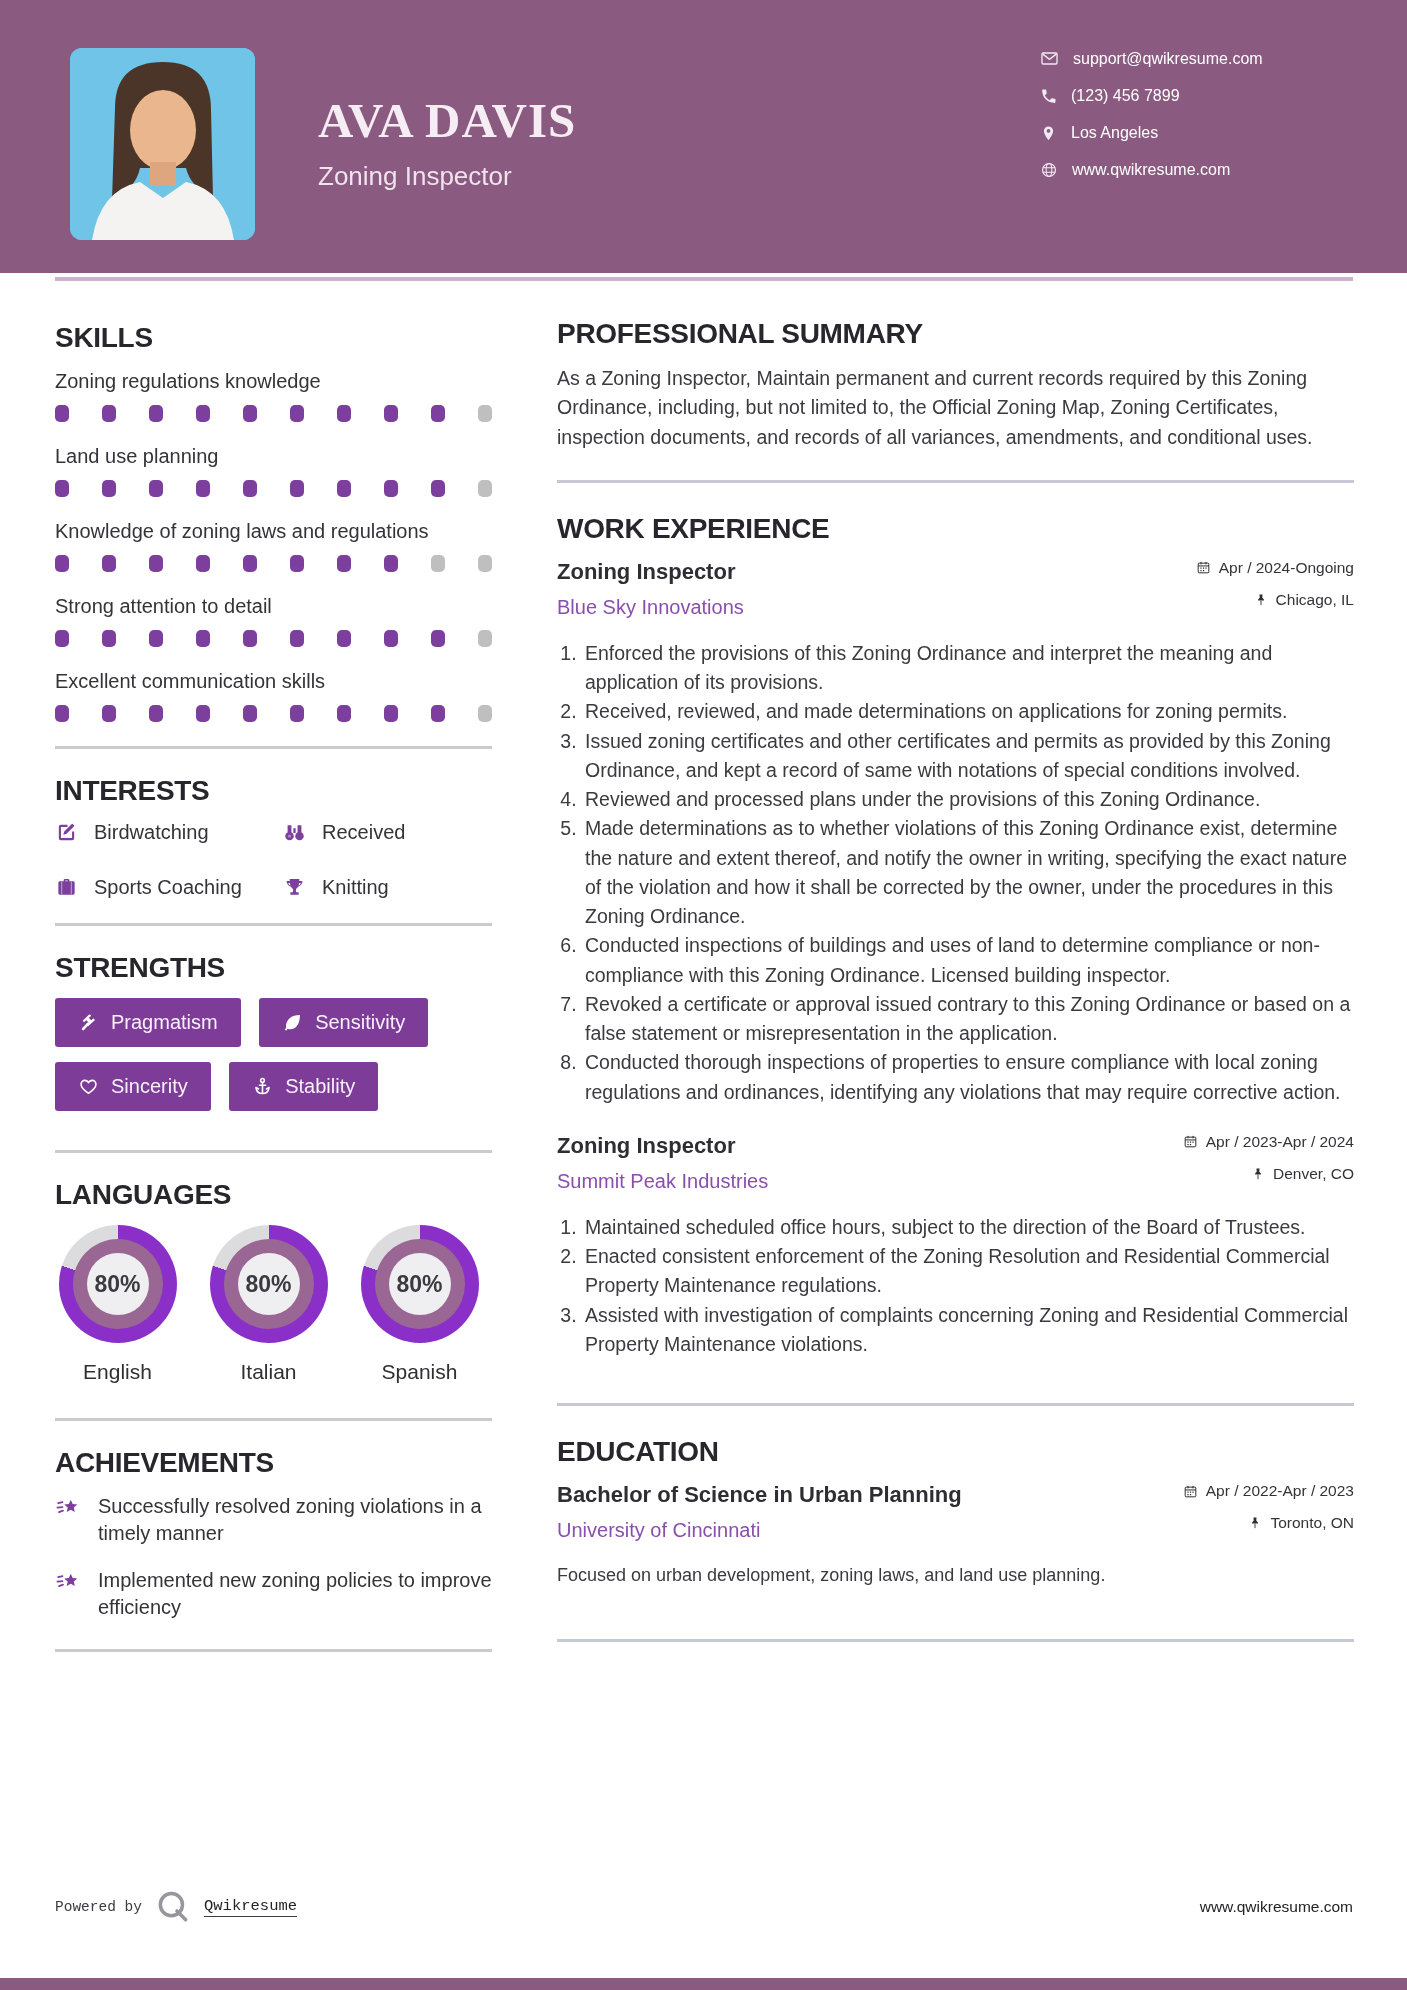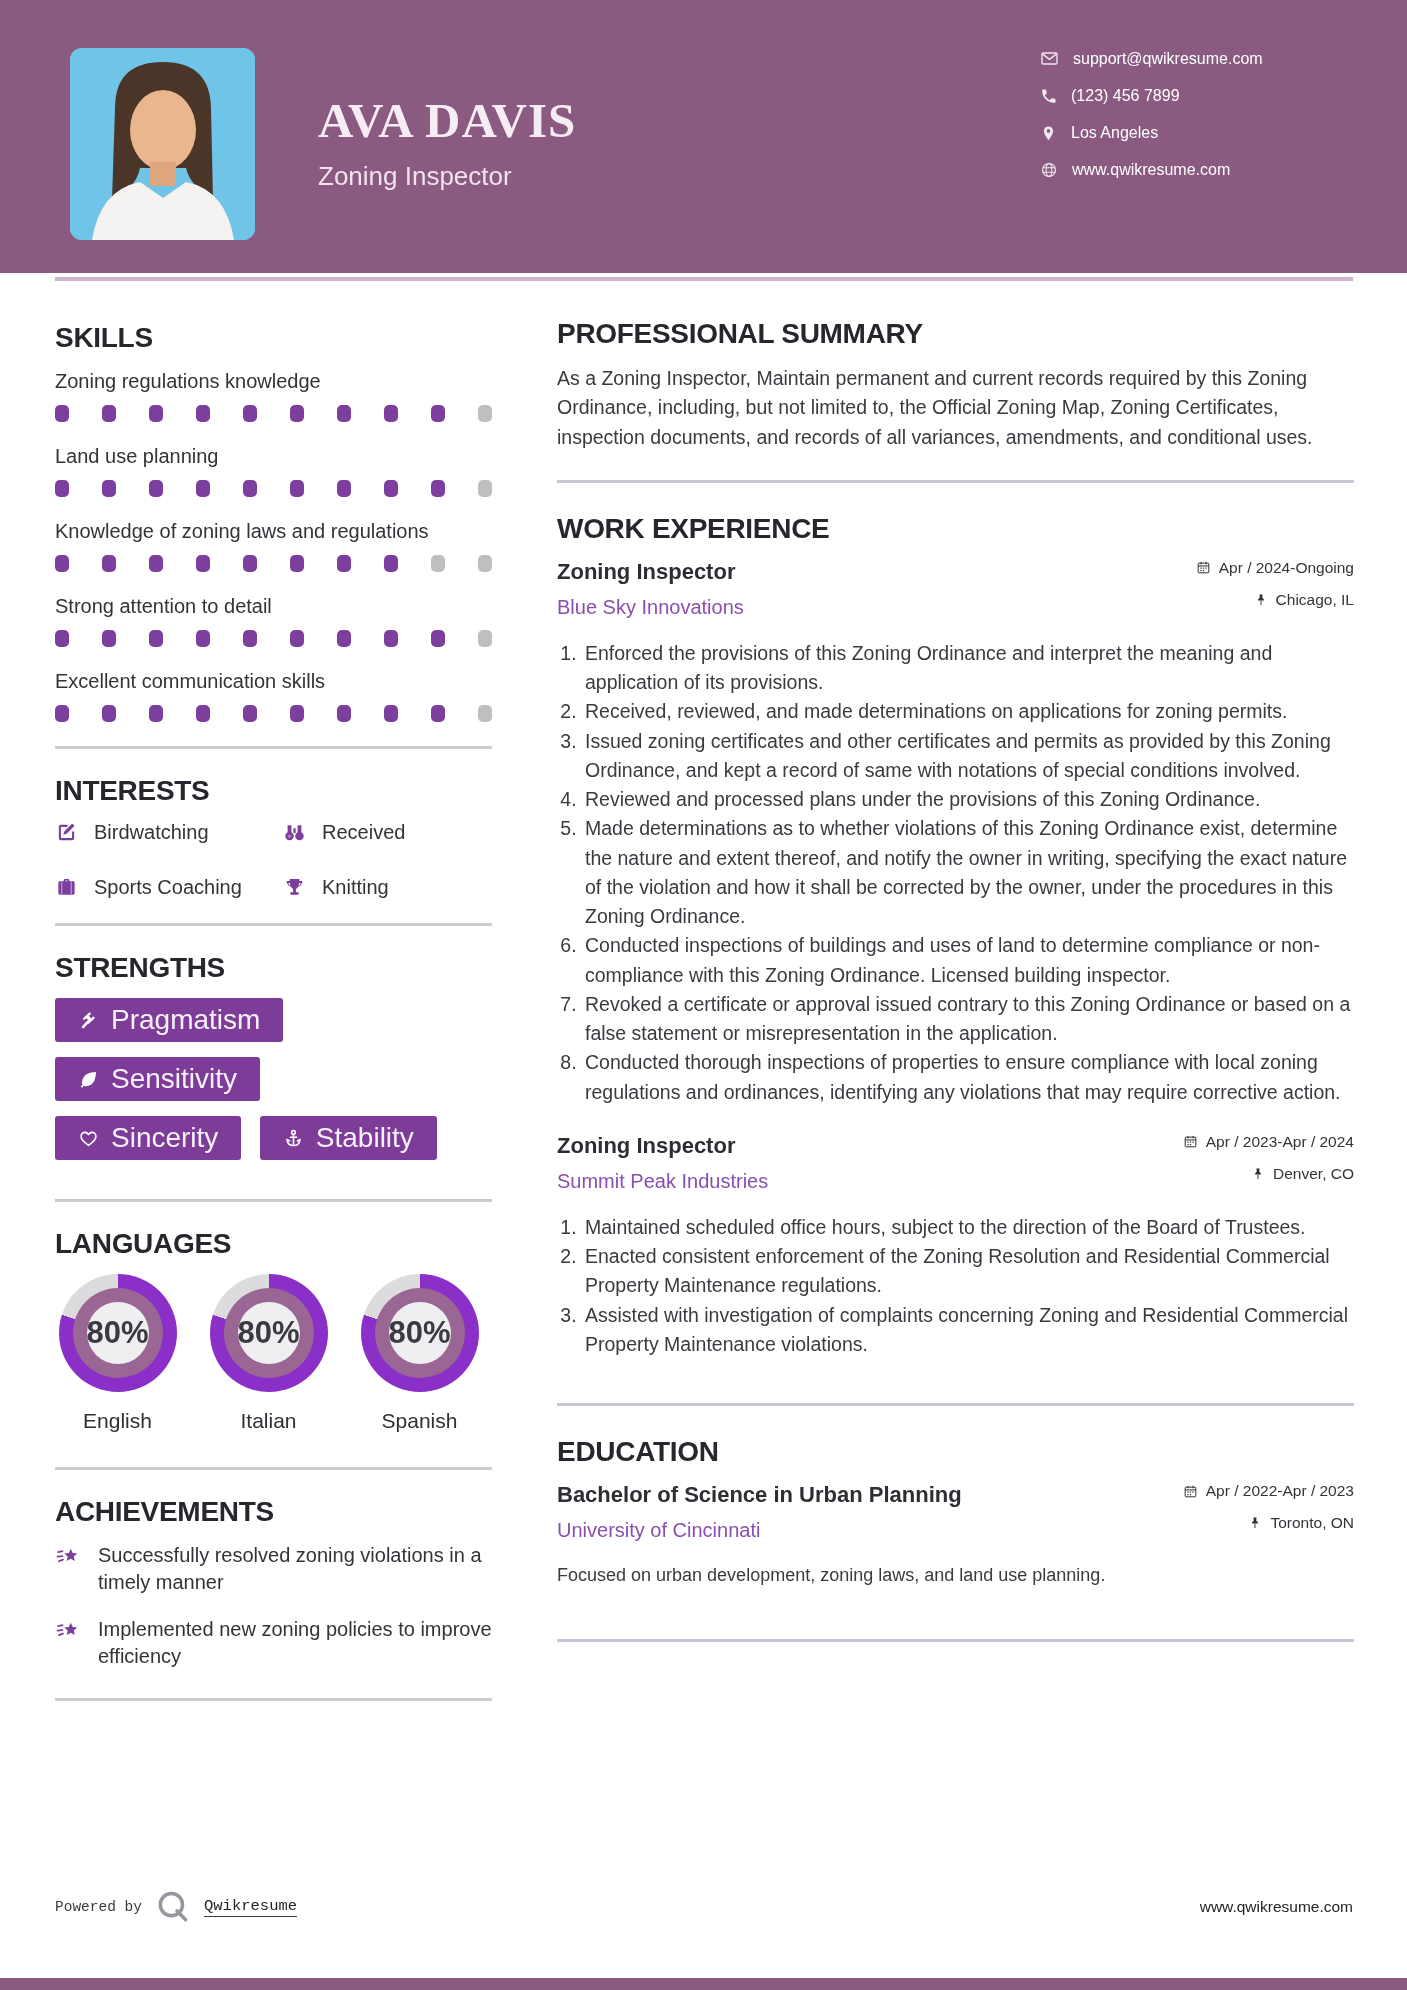--- a/index.html
+++ b/index.html
@@ -34,30 +34,30 @@
   .dot { width:14px; height:17px; border-radius:5px; background:#bfbfbf; }
   .dot.filled { background:#7d3f9d; }
 
   
   .interests-grid { display:grid; grid-template-columns:228px auto; row-gap:32px; margin-top:6px; }
   .interest { display:flex; align-items:center; gap:16px; font-size:20px; color:#333339; }
   .interest svg { color:#7d3f9d; flex:0 0 auto; }
 
   
   .strengths { margin-top:8px; }
-  .btn { display:inline-flex; align-items:center; gap:12px; background:#7d3c98; color:#f7f2fa; font-size:28px; padding:6px 23px; border-radius:3px; margin:0 14px 15px 0; border:none; }
+  .btn { display:inline-flex; align-items:center; gap:12px; background:#7d3c98; color:#f7f2fa; font-size:20px; padding:13px 23px; border-radius:3px; margin:0 14px 15px 0; border:none; }
   .btn svg { color:#ffffff; }
 
   
   .langs { display:flex; gap:26px; margin-top:10px; }
   .lang { width:125px; display:flex; flex-direction:column; align-items:center; }
   .donut { width:118px; height:118px; border-radius:50%; position:relative; background:#dcdbdd; }
   .donut::before { content:""; position:absolute; inset:14px; border-radius:50%; background:#9a6694; }
   .donut::after  { content:""; position:absolute; inset:28px; border-radius:50%; background:#efeef0; }
-  .donut-val { position:absolute; inset:0; display:flex; align-items:center; justify-content:center; font-weight:bold; font-size:31px; color:#3a3a40; z-index:1; }
+  .donut-val { position:absolute; inset:0; display:flex; align-items:center; justify-content:center; font-weight:bold; font-size:23px; color:#3a3a40; z-index:1; }
   .lang-name { margin-top:17px; font-size:21px; color:#2f2f35; }
 
   
   .ach { display:flex; gap:16px; margin-bottom:20px; }
   .ach svg { flex:0 0 auto; color:#7d3f9d; margin-top:2px; }
   .ach-text { font-size:20px; color:#333339; line-height:1.35; }
 
   
   .summary { font-size:19.5px; color:#3a3a40; line-height:1.5; }
   .job-head { display:flex; justify-content:space-between; align-items:flex-start; margin-top:6px; }

